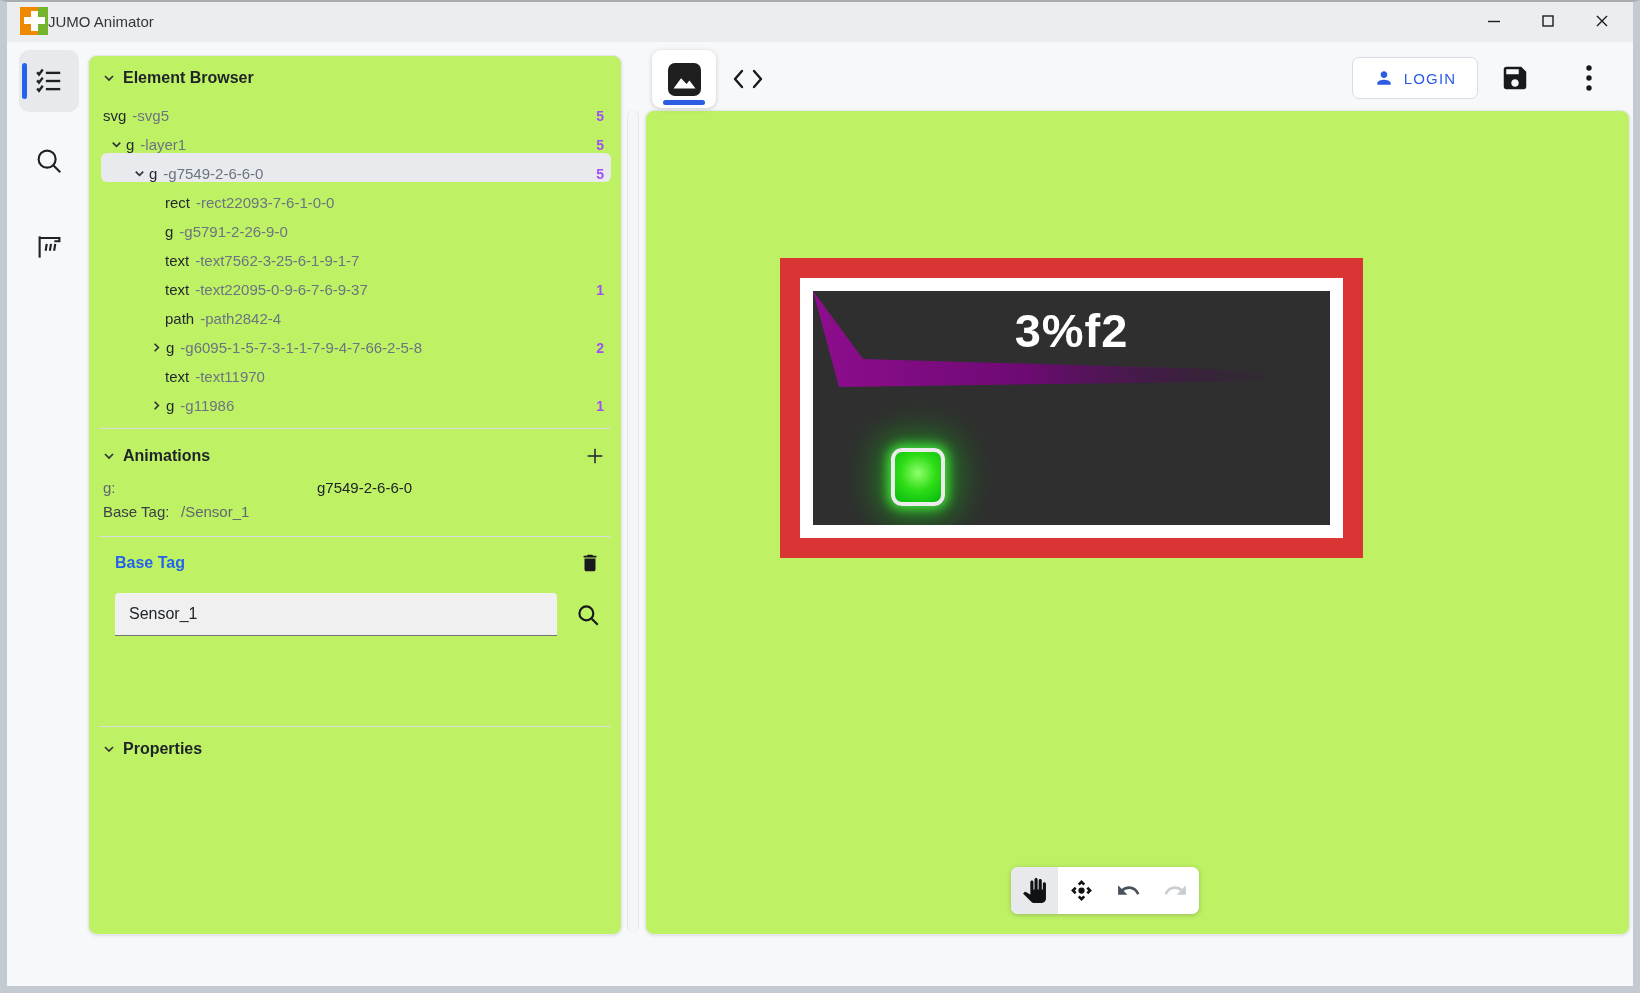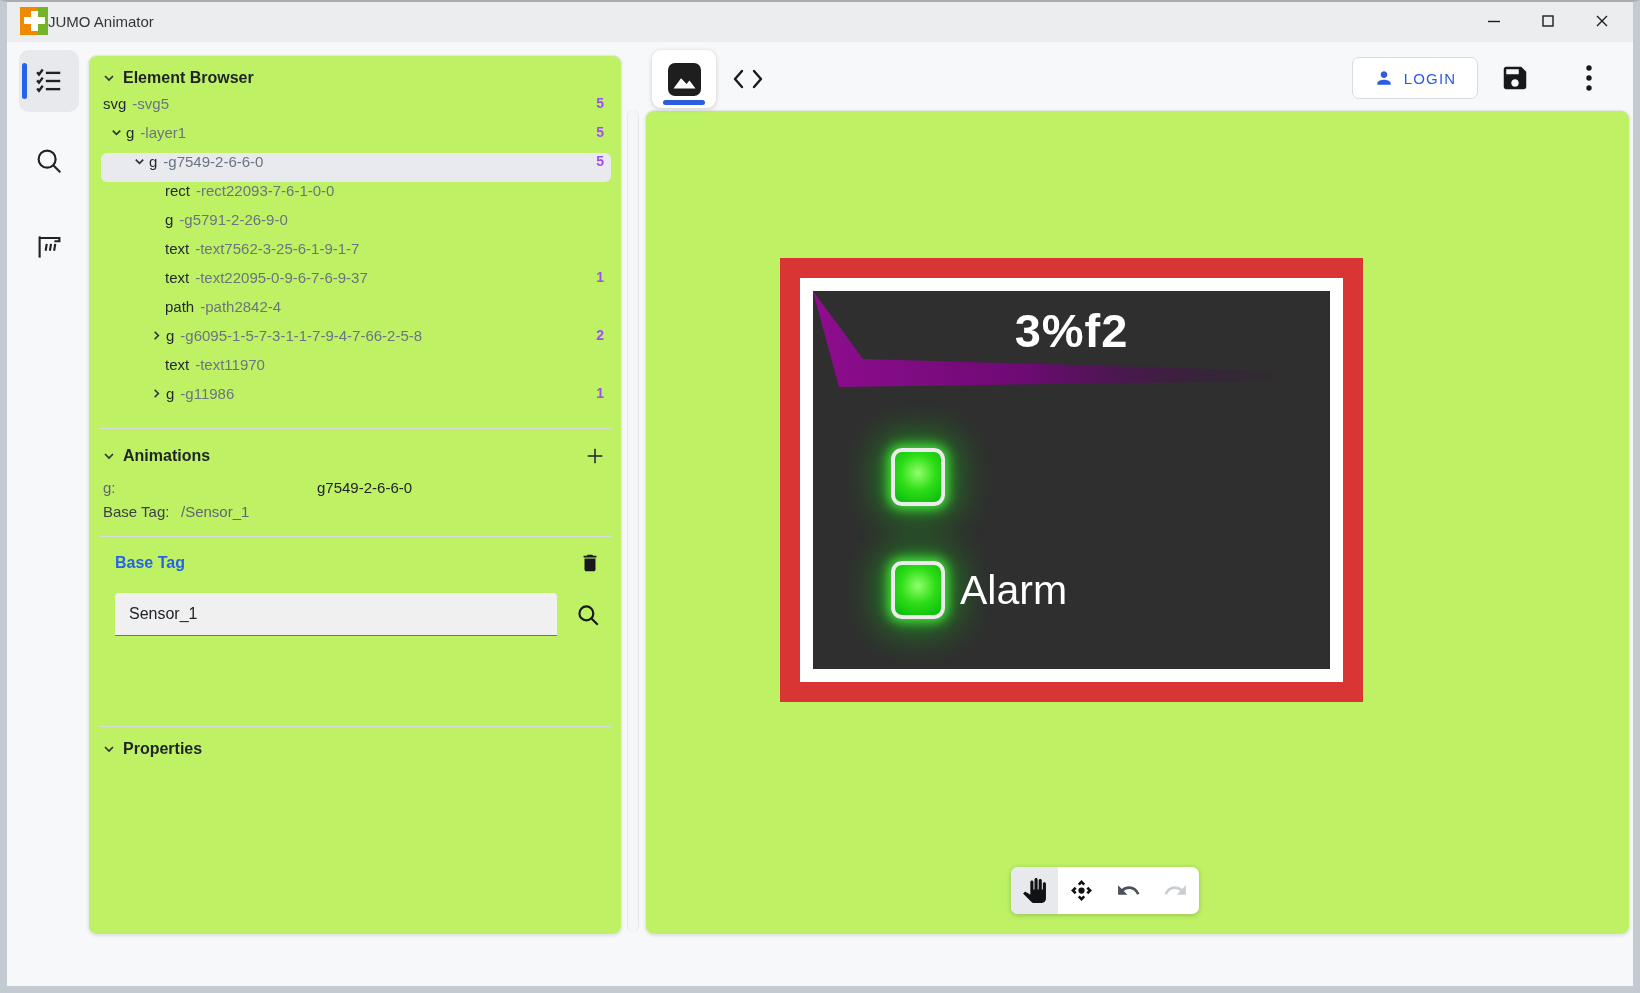--- a/index.html
+++ b/index.html
@@ -23,21 +23,21 @@
   .rail-item.active .abar { position:absolute; left:3px; top:13px; width:5px; height:36px; border-radius:3px; background:#2563eb; }
   .rail-item.r2 { margin-top:2px; }
   .rail-item.r3 { margin-top:8px; }
 
   
   .card { background:#bef264; border:1px solid #e5e8eb; border-radius:9px; box-shadow:0 1px 3px rgba(60,64,67,.13); }
   .leftcard { position:absolute; left:88px; top:55px; width:534px; height:880px; overflow:hidden; }
   .sechead { display:flex; align-items:center; gap:6px; padding:13px 12px 6px 12px; font-size:16px; font-weight:700; color:#1f2328; }
   .sechead svg { flex:0 0 auto; }
   .tree { padding:2px 10px 0 12px; }
-  .trow { display:flex; align-items:flex-start; height:29px; font-size:15px; border-radius:6px; padding-right:4px; }
+  .trow { display:flex; align-items:flex-end; height:29px; font-size:15px; border-radius:6px; padding-right:4px; }
   .trow .chev { width:17px; height:17px; display:flex; align-items:center; justify-content:center; margin-right:1px; }
   .trow .tag { color:#24292f; margin-right:6px; white-space:pre; }
   .trow .tid { color:#6b7480; white-space:pre; }
   .trow .badge { margin-left:auto; color:#a04ef6; font-weight:700; font-size:14px; padding-right:3px; }
   .trow.selected { background:#e8eaed; }
   .ind0 { padding-left:2px; } .ind1 { padding-left:7px; } .ind2 { padding-left:30px; }
   .ind3 { padding-left:64px; } .ind3c { padding-left:47px; }
   .divider { height:1px; background:#d9dcdf; margin:14px 10px 0 10px; }
   .animhead { display:flex; align-items:center; gap:6px; padding:13px 12px 4px 12px; font-size:16px; font-weight:700; color:#1f2328; }
   .plusbtn { margin-left:auto; width:28px; height:28px; display:flex; align-items:center; justify-content:center; cursor:pointer; }
@@ -63,21 +63,21 @@
   .imgicon { width:33px; height:33px; background:#1e1e1e; border-radius:7px; position:relative; overflow:hidden; }
   .imgicon svg { position:absolute; left:0; top:0; }
   .tab-code { position:absolute; left:729px; top:61px; width:38px; height:36px; display:flex; align-items:center; justify-content:center; }
   .loginbtn { position:absolute; left:1352px; top:57px; width:126px; height:42px; background:#fff; border:1px solid #d6dce2; border-radius:7px; display:flex; align-items:center; justify-content:center; gap:10px; cursor:pointer; }
   .loginbtn span { color:#2b5ce2; font-size:15px; letter-spacing:1.2px; }
   .savebtn { position:absolute; left:1498px; top:62px; width:34px; height:32px; display:flex; align-items:center; justify-content:center; cursor:pointer; }
   .kebabbtn { position:absolute; left:1574px; top:62px; width:30px; height:32px; display:flex; align-items:center; justify-content:center; cursor:pointer; }
 
   
   .canvascard { position:absolute; left:645px; top:110px; width:985px; height:825px; }
-  .redpanel { position:absolute; left:134px; top:147px; width:583px; height:444px; background:#d93535; padding:20px; cursor:pointer; }
+  .redpanel { position:absolute; left:134px; top:147px; width:583px; height:300px; background:#d93535; padding:20px; cursor:pointer; }
   .whitepad { width:100%; height:100%; background:#ffffff; padding:13px; }
   .darkpanel { width:100%; height:100%; background:#2f2f2f; position:relative; overflow:hidden; }
   .swoosh { position:absolute; left:0; top:0; }
   .paneltitle { position:absolute; left:0; right:0; top:12px; text-align:center; color:#fff; font-size:47px; font-weight:700; letter-spacing:1px; }
   .led { position:absolute; width:54px; height:58px; border:4px solid #ececec; border-radius:11px;
         background:radial-gradient(circle at 50% 42%, #90ff6a 0%, #2edd17 48%, #05b80c 100%);
         box-shadow:0 0 12px 3px rgba(70,255,60,.85), 0 0 34px 14px rgba(20,210,20,.45); }
   .led1 { left:78px; top:157px; }
   .led2 { left:78px; top:270px; }
   .ledlabel { position:absolute; color:#fff; font-size:41px; font-weight:400; }

